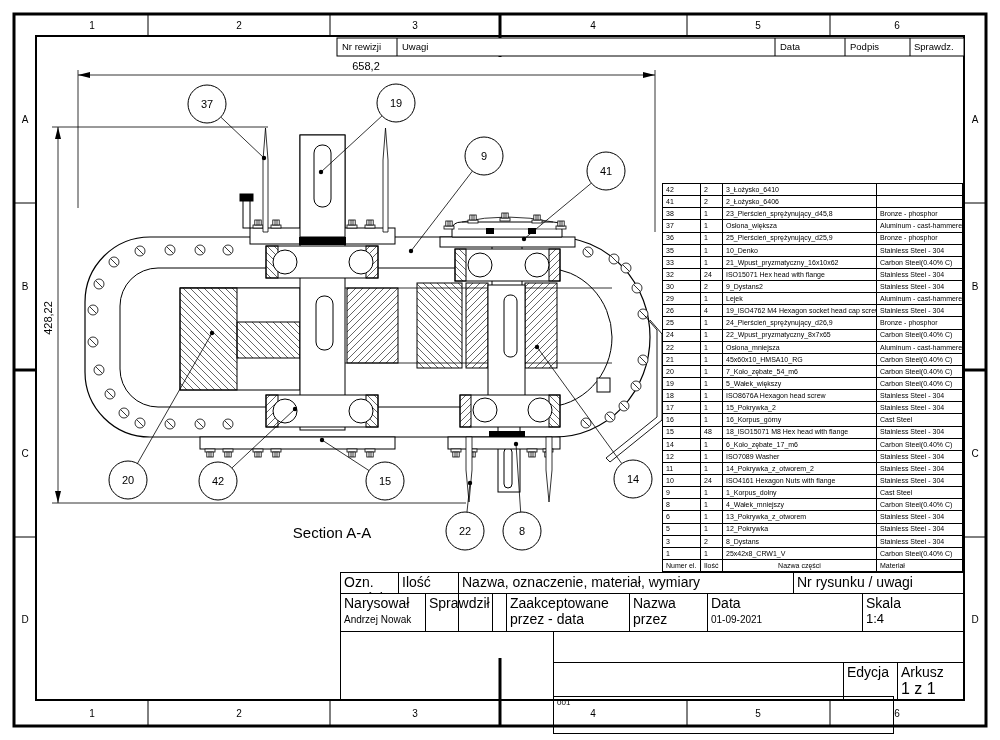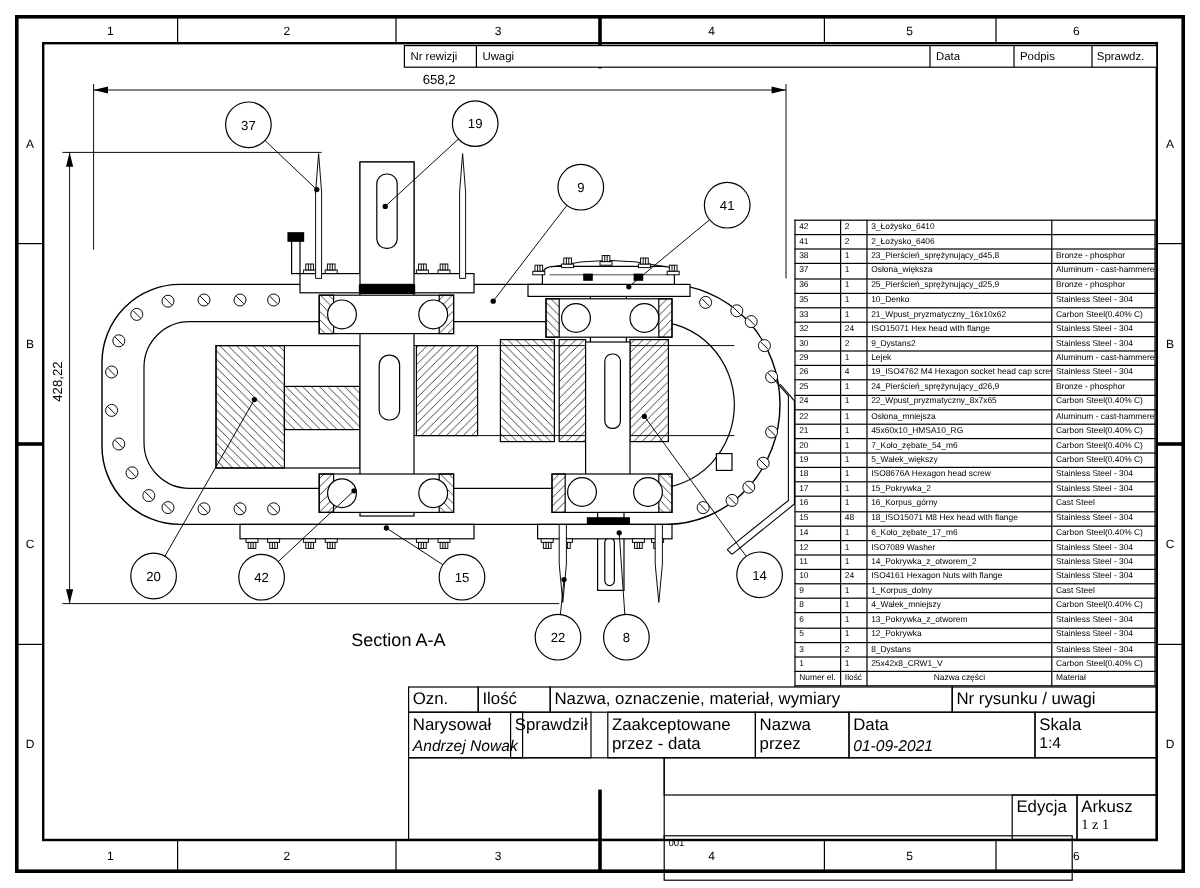--- a/index.html
+++ b/index.html
@@ -10,23 +10,23 @@
   #parts{position:absolute;left:662px;top:183px;width:300px;height:389px;}
   #parts table{border-collapse:collapse;table-layout:fixed;width:300px;height:389px;}
   #parts td{border:1px solid #000;font-size:7px;line-height:1.05;padding:0 3px;
             white-space:nowrap;overflow:hidden;height:10.1px;background:#fff;}
   #parts tr.hdr td{text-align:left;}
   #parts tr.hdr td:nth-child(3){text-align:center;}
   
   .cell{position:absolute;border:1px solid #000;box-sizing:border-box;
         font-size:8.5px;padding:1px 3px;background:transparent;overflow:hidden;}
   .cell .lbl{display:block;font-size:14px;}
-  .cell .val{display:block;font-size:13px;margin-top:3px;font-style:italic;}
+  .cell .val{display:block;font-size:10px;margin-top:3px;}
   .cell .big{font-size:13px;text-align:left;margin-top:2px;padding-right:6px;}
-  .cell .mid{font-size:12px;text-align:center;margin-top:2px;font-family:Liberation Serif, serif;}
+  .cell .mid{font-size:16px;text-align:center;margin-top:2px;}
 </style>
 </head>
 <body>
 
 <div id="sheet">
 
 <svg id="dwg" width="1000" height="740" viewBox="0 0 1000 740">
   <defs>
     <pattern id="h1" patternUnits="userSpaceOnUse" width="7" height="7">
       <path d="M-1,8 L8,-1 M-1,1 L1,-1 M6,8 L8,6" stroke="#000" stroke-width="0.6" fill="none"></path>
@@ -542,21 +542,21 @@
   <div class="cell" style="left:398px;top:572px;width:61px;height:22px">
         <span class="lbl">Ilość</span>
       </div>
   <div class="cell" style="left:458px;top:572px;width:336px;height:22px">
         <span class="lbl">Nazwa, oznaczenie, materiał, wymiary</span>
       </div>
   <div class="cell" style="left:793px;top:572px;width:171px;height:22px">
         <span class="lbl">Nr rysunku / uwagi</span>
       </div>
 
-  <div class="cell" style="left:340px;top:593px;width:96px;height:39px">
+  <div class="cell" style="left:340px;top:593px;width:119px;height:39px">
     <span class="lbl">Narysował</span>
     <span class="val">Andrzej Nowak</span>
   </div>
   <div class="cell" style="left:425px;top:593px;width:68px;height:39px">
         <span class="lbl">Sprawdził</span>
       </div>
   <div class="cell" style="left:506px;top:593px;width:124px;height:39px">
         <span class="lbl">Zaakceptowane przez - data</span>
       </div>
   <div class="cell" style="left:629px;top:593px;width:79px;height:39px">

